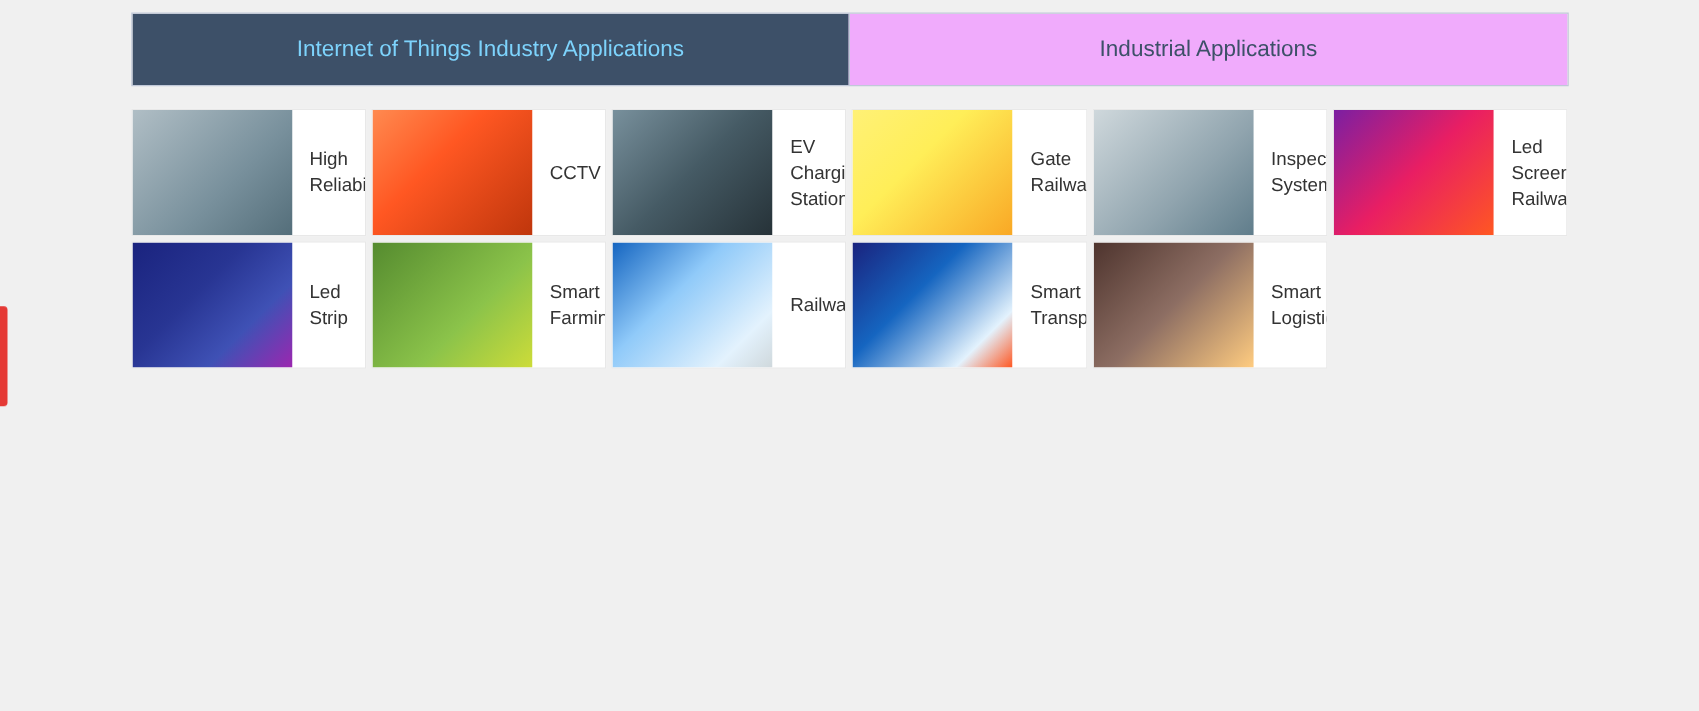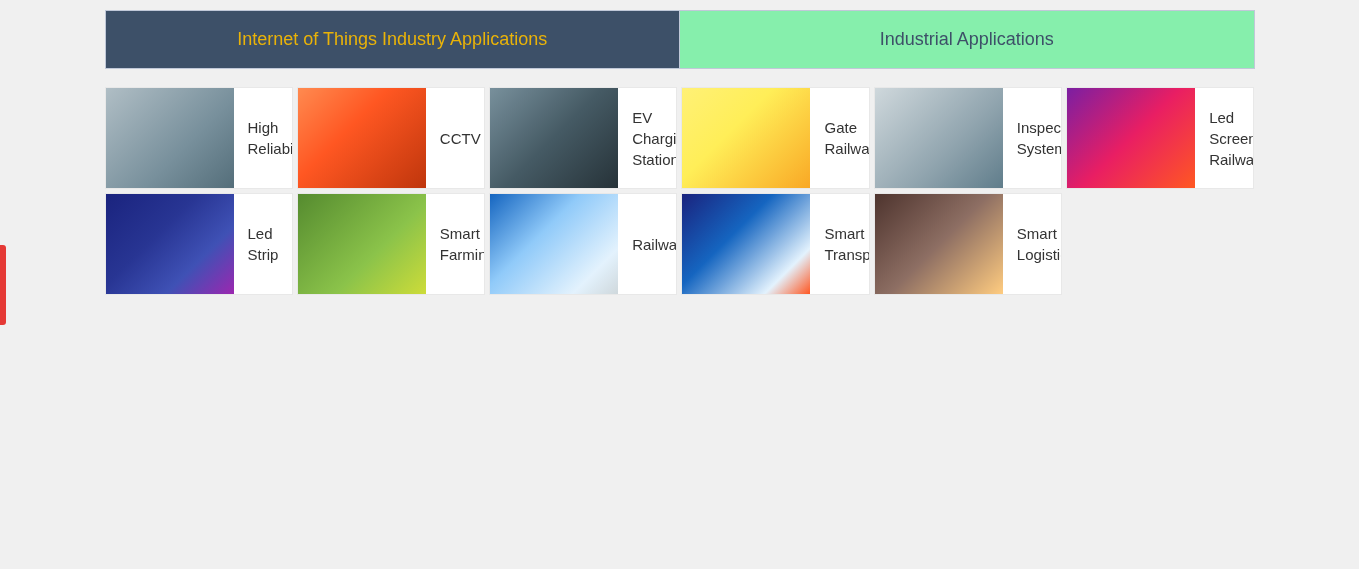--- a/index.html
+++ b/index.html
@@ -25,24 +25,24 @@
     .tab {
       flex: 1;
       padding: 18px 10px;
       text-align: center;
       font-size: 18px;
       font-weight: 500;
       cursor: pointer;
     }
     .tab.active {
       background: #3d5068;
-      color: #eab308;
+      color: #7dd3fc;
     }
     .tab.inactive {
-      background: #86efac;
+      background: #f0abfc;
       color: #3d5068;
       border-left: 1.5px solid #c0c8d8;
     }
     .grid {
       display: grid;
       grid-template-columns: repeat(6, 1fr);
       gap: 4px;
     }
     .card {
       background: #fff;

